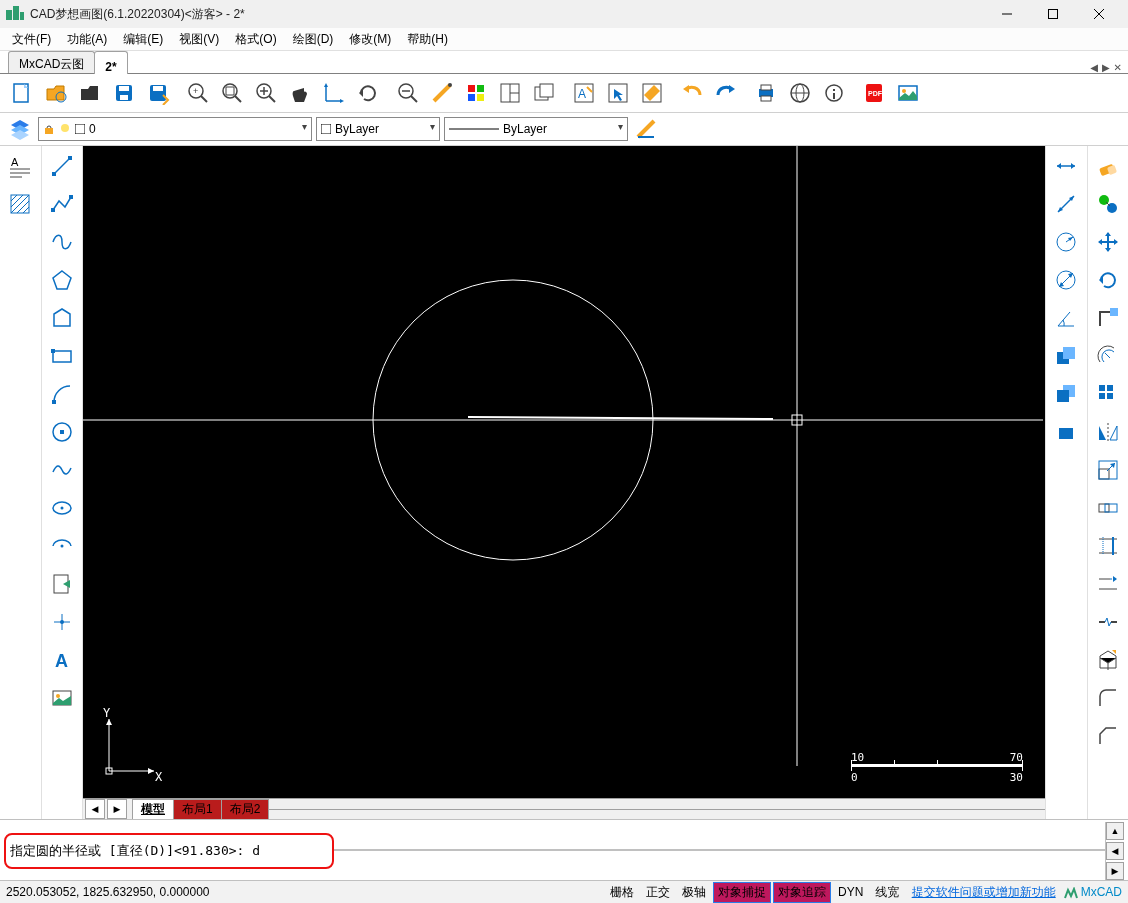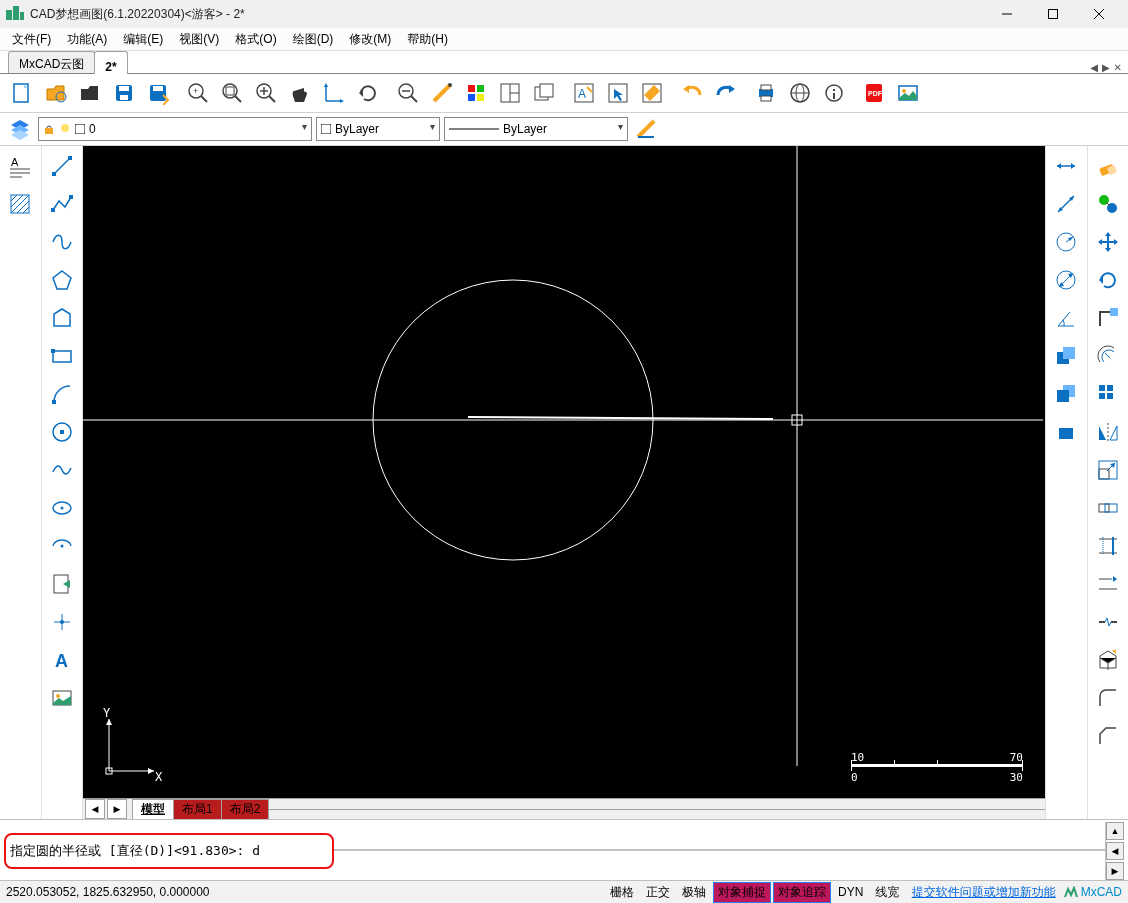--- a/index.html
+++ b/index.html
@@ -59,21 +59,21 @@
   .cmdbox .l2 { font-size:11px; }
   .cmd-side { width:18px; display:flex; flex-direction:column; justify-content:flex-end; gap:2px; border-left:1px solid #c0c0c0; }
   .cmd-side .sbtn { height:16px; border:1px solid #a0a0a0; background:#f0f0f0; display:flex; align-items:center; justify-content:center; font-size:9px; }
 
   
   .status { height:22px; background:#f2f2f2; display:flex; align-items:center; padding:0 6px; font-size:12px; gap:2px; border-top:1px solid #c0c0c0; }
   .status .coords { margin-right:auto;text-align:right; }
   .status .stbtn { padding:1px 4px; border:1px solid transparent; }
   .status .stbtn.on { border:1px solid #2b7de9; background:#be185d; }
   .status .link { color:#0066dd; }
-  .status .brand { color:#008ac8; margin-left:6px; display:flex; align-items:center; gap:3px; }
+  .status .brand { color:#008ac8; margin-left:6px; display:flex; align-items:flex-end; gap:3px; }
 
   
   .scale { position:absolute; right:22px; bottom:14px; color:#fff; font-family:monospace; font-size:11px; text-align:center; }
   .scale .bar { width:172px; height:3px; background:#fff; position:relative; }
   .scale .labels { display:flex; justify-content:space-between; width:172px; margin-top:4px; }
 
   .ucs { position:absolute; left:16px; bottom:14px; color:#fff; font-family:monospace; }
 </style>
 </head>
 <body>

